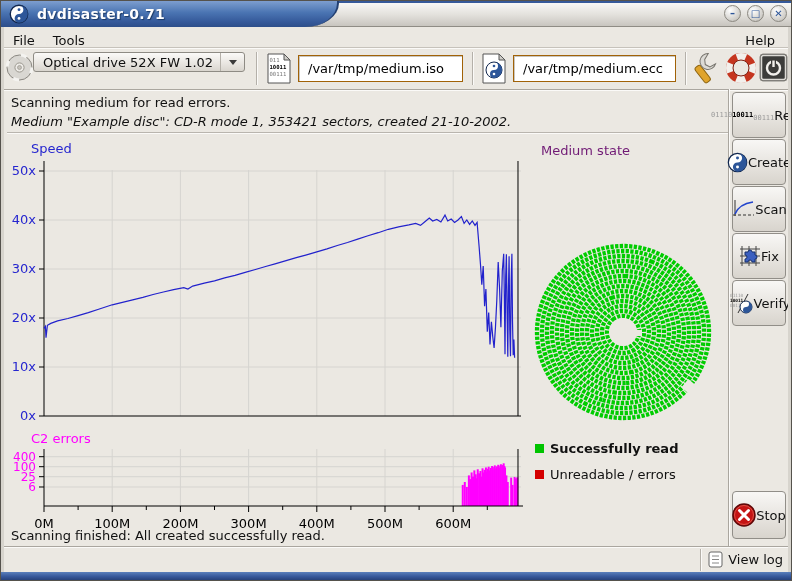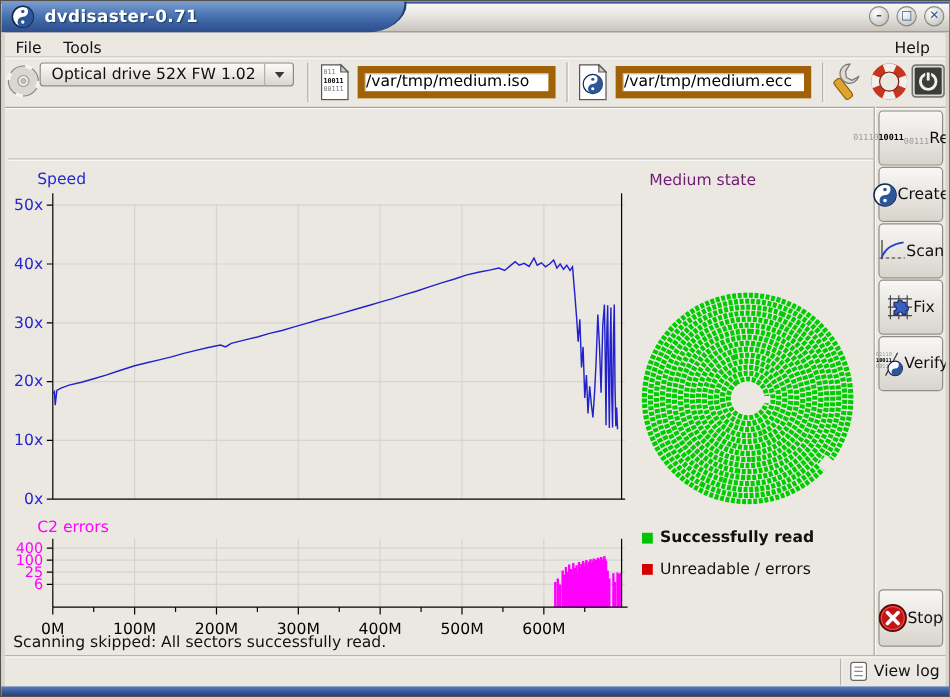--- a/index.html
+++ b/index.html
@@ -45,22 +45,22 @@
   .tsep { position:absolute; top:3px; height:33px; width:2px;
           border-left:1px solid #b4b0a9; border-right:1px solid #fbfaf8; }
   .combo { position:absolute; left:29px; top:3px; width:212px; height:20px; border-radius:3px;
            border:1px solid #8e8b84; display:flex; align-items:center;
            background:linear-gradient(180deg,#fbfaf8 0%,#e8e5e0 60%,#d9d5ce 100%); }
   .combo .combo-text { flex:1; padding-left:9px; }
   .combo .combo-arrow { width:24px; align-self:stretch; border-left:1px solid #b4b0a9;
            display:flex; align-items:center; justify-content:center; }
   .combo .tri { width:0; height:0; border-left:4px solid transparent; border-right:4px solid transparent;
            border-top:5px solid #3a3a3a; }
-  .entry { position:absolute; top:6px; height:27px; background:#fff; border:6px solid #a16207;
-           box-shadow:inset 1px 1px 0 #c9c6c0; font-size:13px; padding:0 1px; color:#000;
+  .entry { position:absolute; top:6px; height:27px; background:#fff; border:1px solid #a16207;
+           box-shadow:inset 1px 1px 0 #c9c6c0; font-size:13px; padding:0 9px; color:#000;
            font-family:"DejaVu Sans","Liberation Sans",sans-serif; }
   #entry-iso { left:294px; width:165px; }
   #entry-ecc { left:509px; width:163px; }
   .tool-icon { position:absolute; top:4px; }
 
   
   #headline { position:absolute; left:10px; top:92px; line-height:19px; }
   #headline .sub { font-style:italic; }
   #headline-sep { position:absolute; left:6px; width:721px; top:131px; height:2px;
                   border-top:1px solid #b9b5ae; border-bottom:1px solid #fbfaf8; }
@@ -177,20 +177,24 @@
     <svg class="tool-icon" style="left:755px;top:4px;" width="29" height="29" viewBox="0 0 29 29">
       <rect x="1" y="1" width="27" height="27" rx="3" fill="#3c3c3a" stroke="#8a8781"></rect>
       <rect x="2.5" y="2.5" width="24" height="24" rx="2" fill="none" stroke="#dcdad5" stroke-width="1.5"></rect>
       <circle cx="14.5" cy="15" r="6.5" fill="none" stroke="#f2f0ec" stroke-width="2.4"></circle>
       <line x1="14.5" y1="6.5" x2="14.5" y2="14" stroke="#3c3c3a" stroke-width="5"></line>
       <line x1="14.5" y1="7.5" x2="14.5" y2="14" stroke="#f2f0ec" stroke-width="2.4"></line>
     </svg>
   </div>
   <div id="toolbar-sep"></div>
 
+  <div id="headline">
+    <div>Scanning medium for read errors.</div>
+    <div class="sub">Medium "Example disc": CD-R mode 1, 353421 sectors, created 21-10-2002.</div>
+  </div>
   <div id="headline-sep"></div>
 
   <svg id="charts" width="524" height="400">
       <text x="22" y="18" fill="#2626cf" font-size="13">Speed</text>
       <text x="22" y="308" fill="#ff00ff" font-size="13">C2 errors</text>
       <line x1="103.2" y1="35" x2="103.2" y2="281" stroke="#d6d4d0"></line>
       <line x1="103.2" y1="314" x2="103.2" y2="371" stroke="#d6d4d0"></line>
       <line x1="171.4" y1="35" x2="171.4" y2="281" stroke="#d6d4d0"></line>
       <line x1="171.4" y1="314" x2="171.4" y2="371" stroke="#d6d4d0"></line>
       <line x1="239.60000000000002" y1="35" x2="239.60000000000002" y2="281" stroke="#d6d4d0"></line>
@@ -328,21 +332,21 @@
     </svg>
   <div class="legend-row" id="legend-0">
     <span class="legend-swatch" id="sw0" style="background: rgb(0, 196, 0);"></span>
     <span>Successfully read</span>
   </div>
   <div class="legend-row" id="legend-1">
     <span class="legend-swatch" id="sw1" style="background: rgb(212, 0, 0);"></span>
     <span>Unreadable / errors</span>
   </div>
 
-  <div id="footer-status">Scanning skipped: All sectors successfully read.</div>
+  <div id="footer-status">Scanning finished: All created successfully read.</div>
   <div id="statusbar-sep"></div>
 
   <div id="viewlog-sep"></div>
   <div id="viewlog">
     <svg width="15" height="17" viewBox="0 0 15 17">
       <rect x="1" y="1" width="13" height="15" rx="2" fill="#fff" stroke="#666"></rect>
       <line x1="4" y1="5" x2="11" y2="5" stroke="#888"></line>
       <line x1="4" y1="8.5" x2="11" y2="8.5" stroke="#888"></line>
       <line x1="4" y1="12" x2="11" y2="12" stroke="#888"></line>
     </svg>

